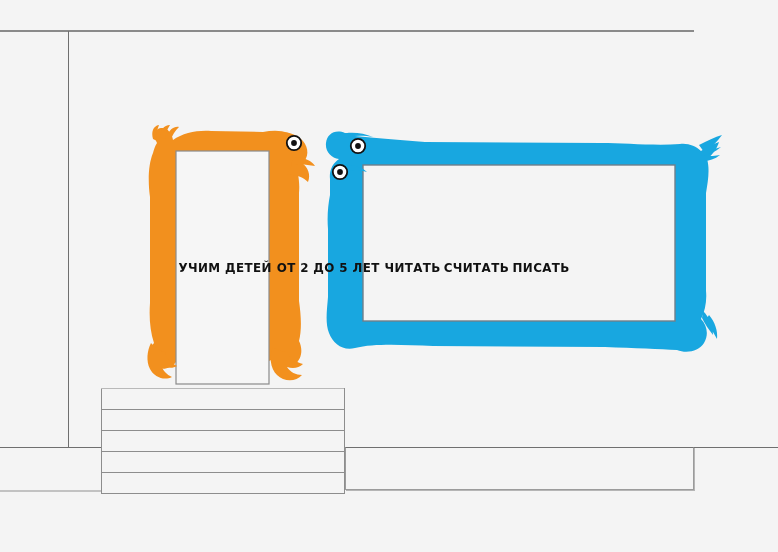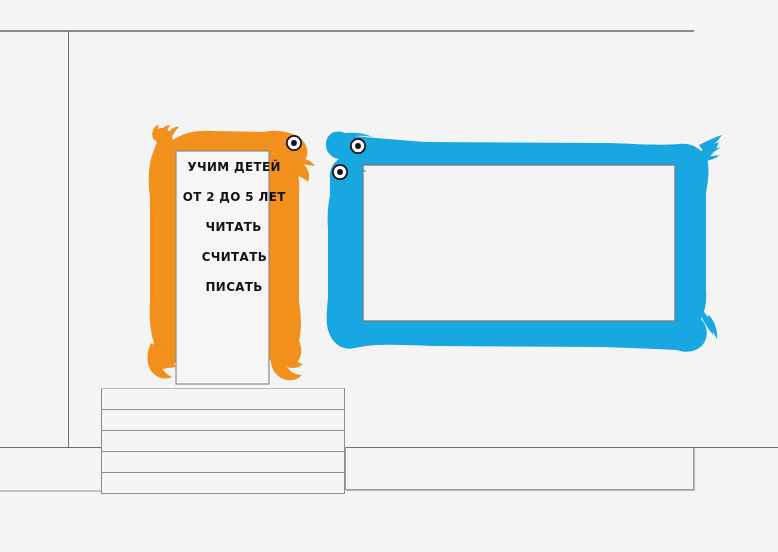--- a/index.html
+++ b/index.html
@@ -126,21 +126,21 @@
   }
 
   
   .orange-text {
     position: absolute;
     left: 176px;
     top: 152px;
     width: 116px;
     height: 232px;
     display: flex;
-    flex-direction: column;
+    flex-direction: row;
     align-items: center;
     padding-top: 0;
     box-sizing: border-box;
     pointer-events: none;
   }
   .orange-text .line {
     font-family: "DejaVu Sans", sans-serif;
     font-weight: 700;
     font-size: 12.5px;
     letter-spacing: 0.4px;

